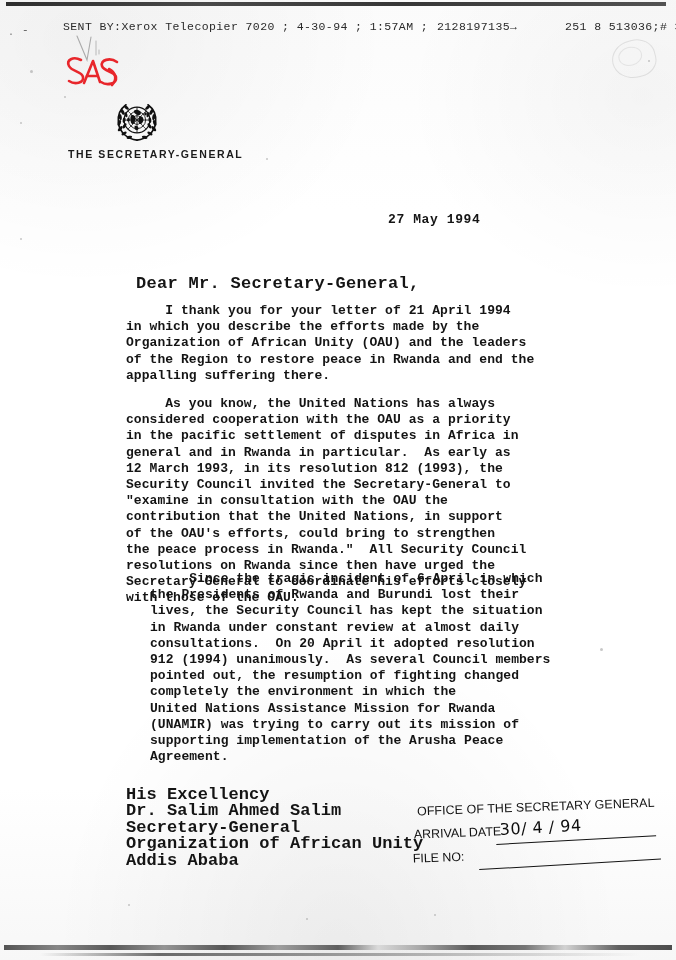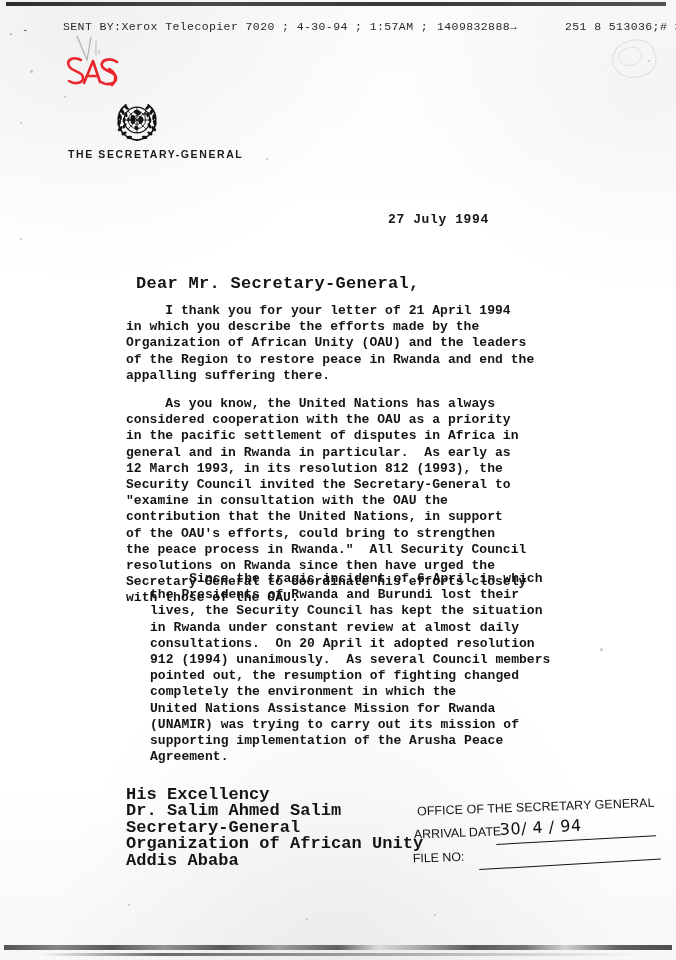--- a/index.html
+++ b/index.html
@@ -245,21 +245,21 @@
   <div class="speckle" style="left:266px; top:158px; width:2px; height:2px;"></div>
   <div class="speckle" style="left:20px;  top:238px; width:2px; height:2px;"></div>
   <div class="speckle" style="left:600px; top:648px; width:3px; height:3px;"></div>
   <div class="speckle" style="left:128px; top:904px; width:2px; height:2px;"></div>
   <div class="speckle" style="left:434px; top:914px; width:2px; height:2px;"></div>
   <div class="speckle" style="left:306px; top:918px; width:2px; height:2px;"></div>
   <div class="speckle" style="left:648px; top:60px;  width:2px; height:2px;"></div>
 
   <div class="fax-header">
     <span class="fx-left">SENT BY:Xerox Telecopier 7020 ; 4-30-94 ; 1:57AM ;</span>
-    <span class="fx-mid">1409832888→</span>
+    <span class="fx-mid">2128197135→</span>
     <span class="fx-right">251 8 513036;# 3</span>
   </div>
   <span class="tick-a">.</span>
   <span class="tick-b">-</span>
 
   <svg class="pencil-v" viewBox="0 0 30 34">
     <path d="M3 2 L13 26 L17 3" fill="none" stroke="#707070" stroke-width="1.1" stroke-linecap="round"></path>
     <path d="M22 7 L22 21" fill="none" stroke="#8a8a8a" stroke-width="1" stroke-linecap="round"></path>
     <path d="M25 16 L25 20" fill="none" stroke="#8a8a8a" stroke-width="1" stroke-linecap="round"></path>
   </svg>
@@ -320,21 +320,21 @@
         <path d="M56 36 C61 35, 65 40, 63 46 C61 52, 56 55, 54 50 C52 45, 53 38, 56 36 Z"></path>
         <path d="M45 56 C49 55, 54 58, 53 62 C52 66, 47 66, 45 62 Z"></path>
         <path d="M30 40 C33 38, 36 41, 35 45 C34 48, 30 48, 29 45 Z"></path>
         <path d="M66 28 C69 27, 72 30, 70 33 C68 36, 65 34, 65 31 Z"></path>
       </g>
     </g>
   </svg>
 
   <div class="letterhead-title">THE SECRETARY-GENERAL</div>
 
-  <div class="date-line">27 July 1994</div>
+  <div class="date-line">27 May 1994</div>
   <div class="salutation">Dear Mr. Secretary-General,</div>
 
   <div class="body-block" id="para-1">     I thank you for your letter of 21 April 1994
 in which you describe the efforts made by the
 Organization of African Unity (OAU) and the leaders
 of the Region to restore peace in Rwanda and end the
 appalling suffering there.</div>
   <div class="body-block" id="para-2">     As you know, the United Nations has always
 considered cooperation with the OAU as a priority
 in the pacific settlement of disputes in Africa in

